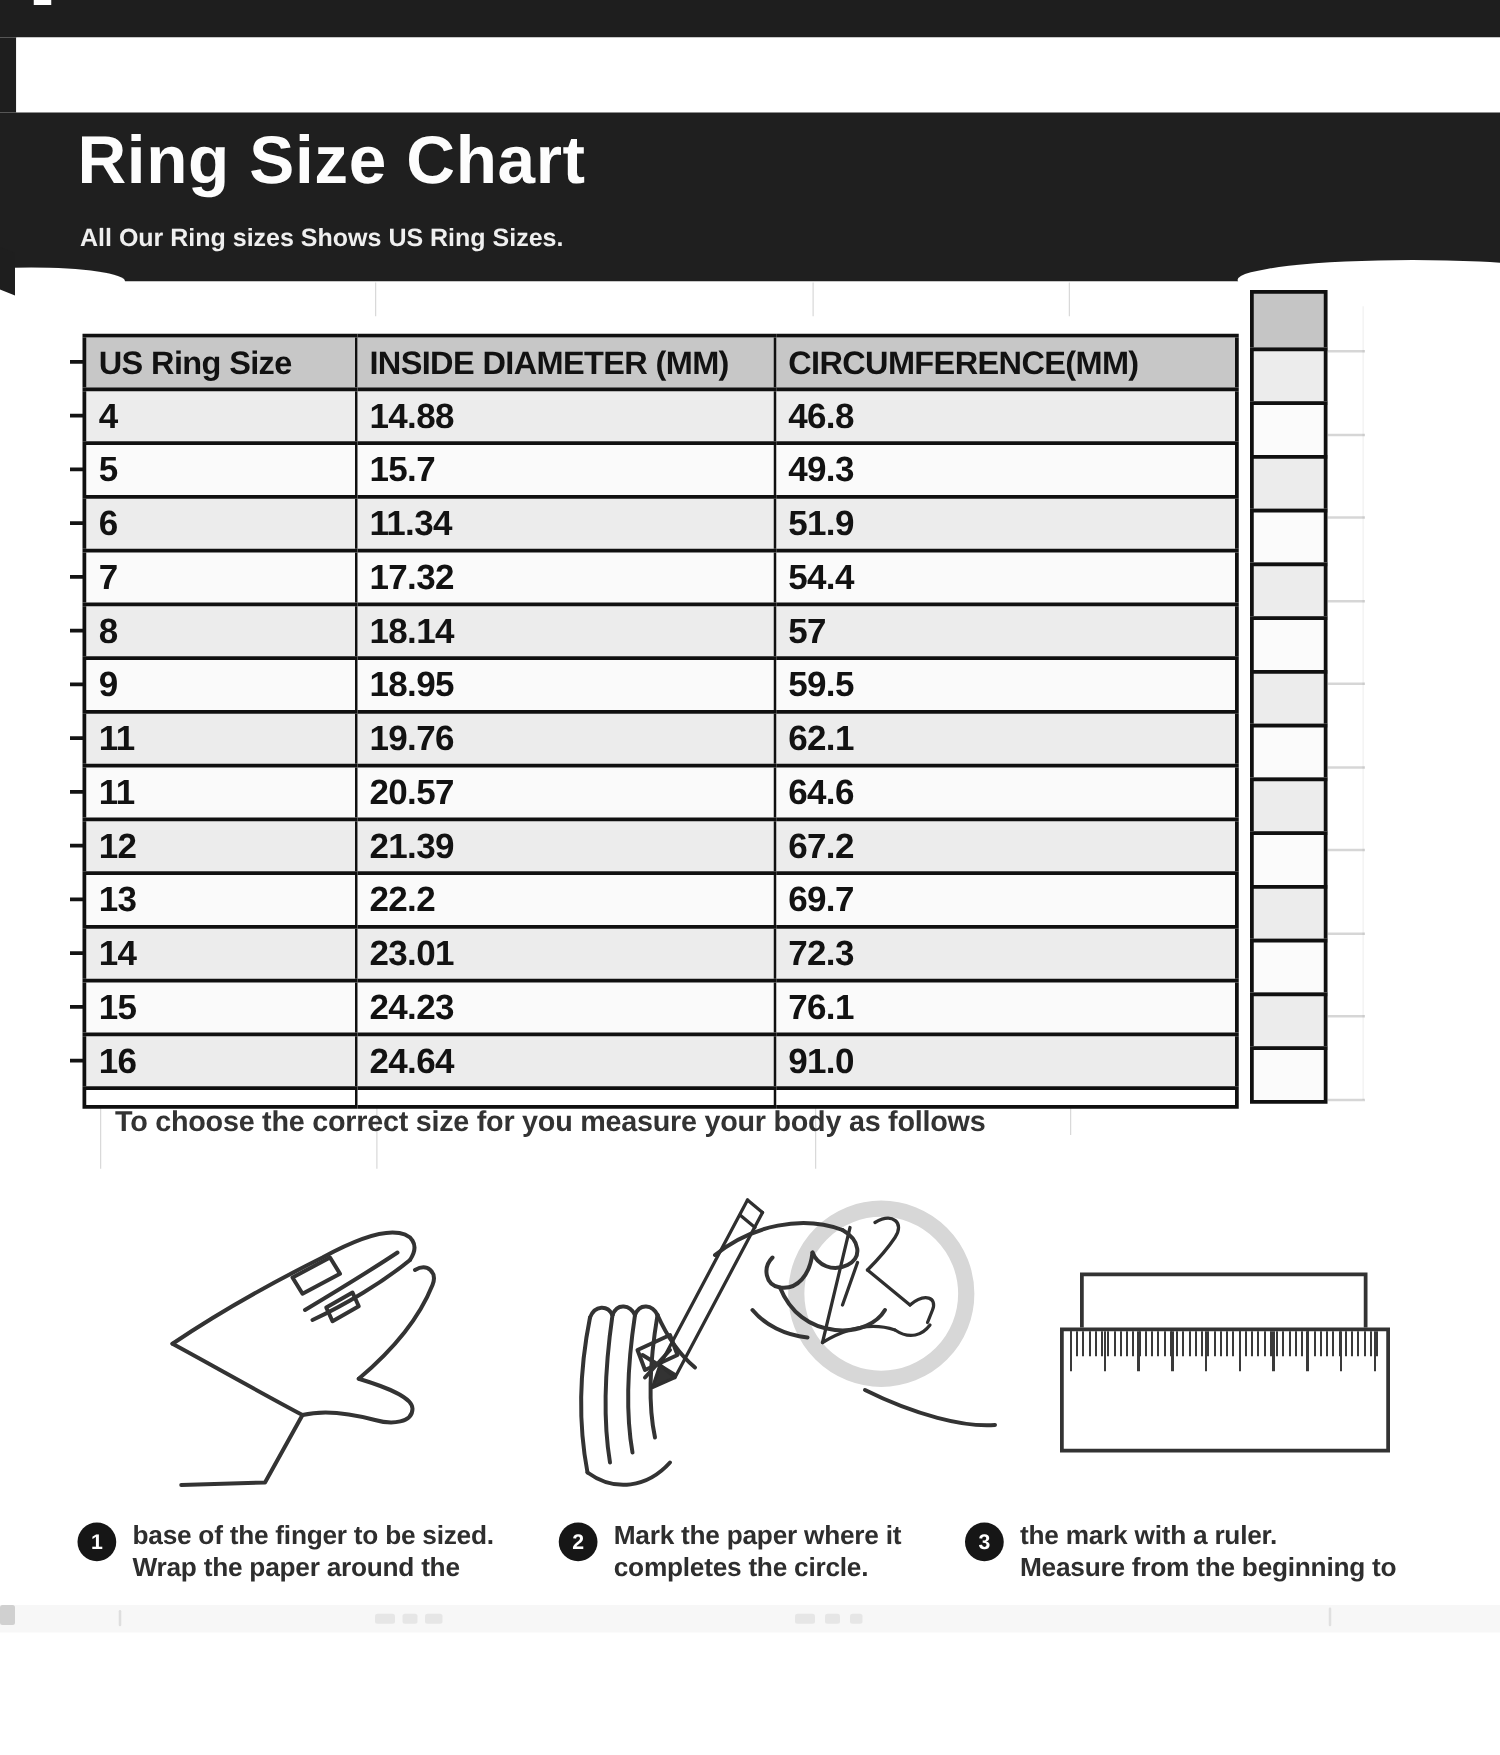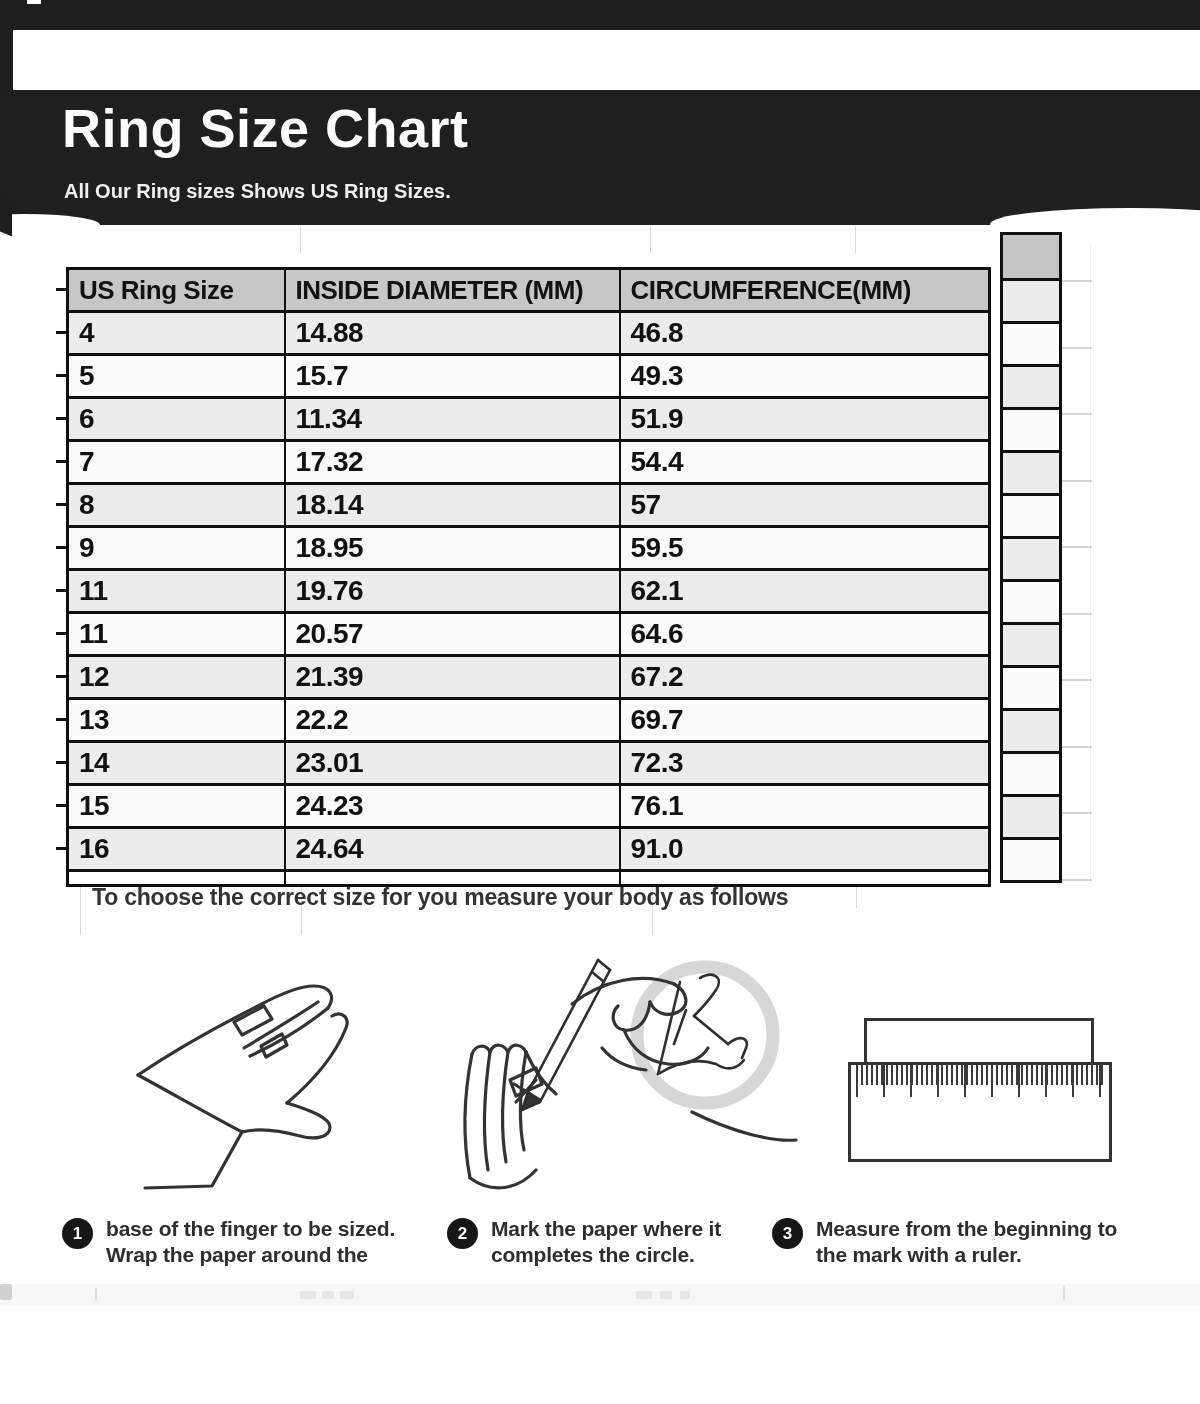--- a/index.html
+++ b/index.html
@@ -299,22 +299,22 @@
     <div class="step" style="left:447px;">
       <div class="step-badge">2</div>
       <div class="step-text">
         <div>Mark the paper where it</div>
         <div>completes the circle.</div>
       </div>
     </div>
     <div class="step" style="left:772px;">
       <div class="step-badge">3</div>
       <div class="step-text">
+        <div>the mark with a ruler.</div>
         <div>Measure from the beginning to</div>
-        <div>the mark with a ruler.</div>
       </div>
     </div>
   </div>
 
   <div class="bottom-band"></div>
   <div class="smudge" style="left:0;top:1284px;width:12px;height:16px;opacity:.7;"></div>
   <div class="smudge" style="left:95px;top:1288px;width:2px;height:13px;opacity:.45;"></div>
   <div class="smudge" style="left:300px;top:1291px;width:16px;height:8px;opacity:.3;"></div>
   <div class="smudge" style="left:322px;top:1291px;width:12px;height:8px;opacity:.3;"></div>
   <div class="smudge" style="left:340px;top:1291px;width:14px;height:8px;opacity:.3;"></div>

